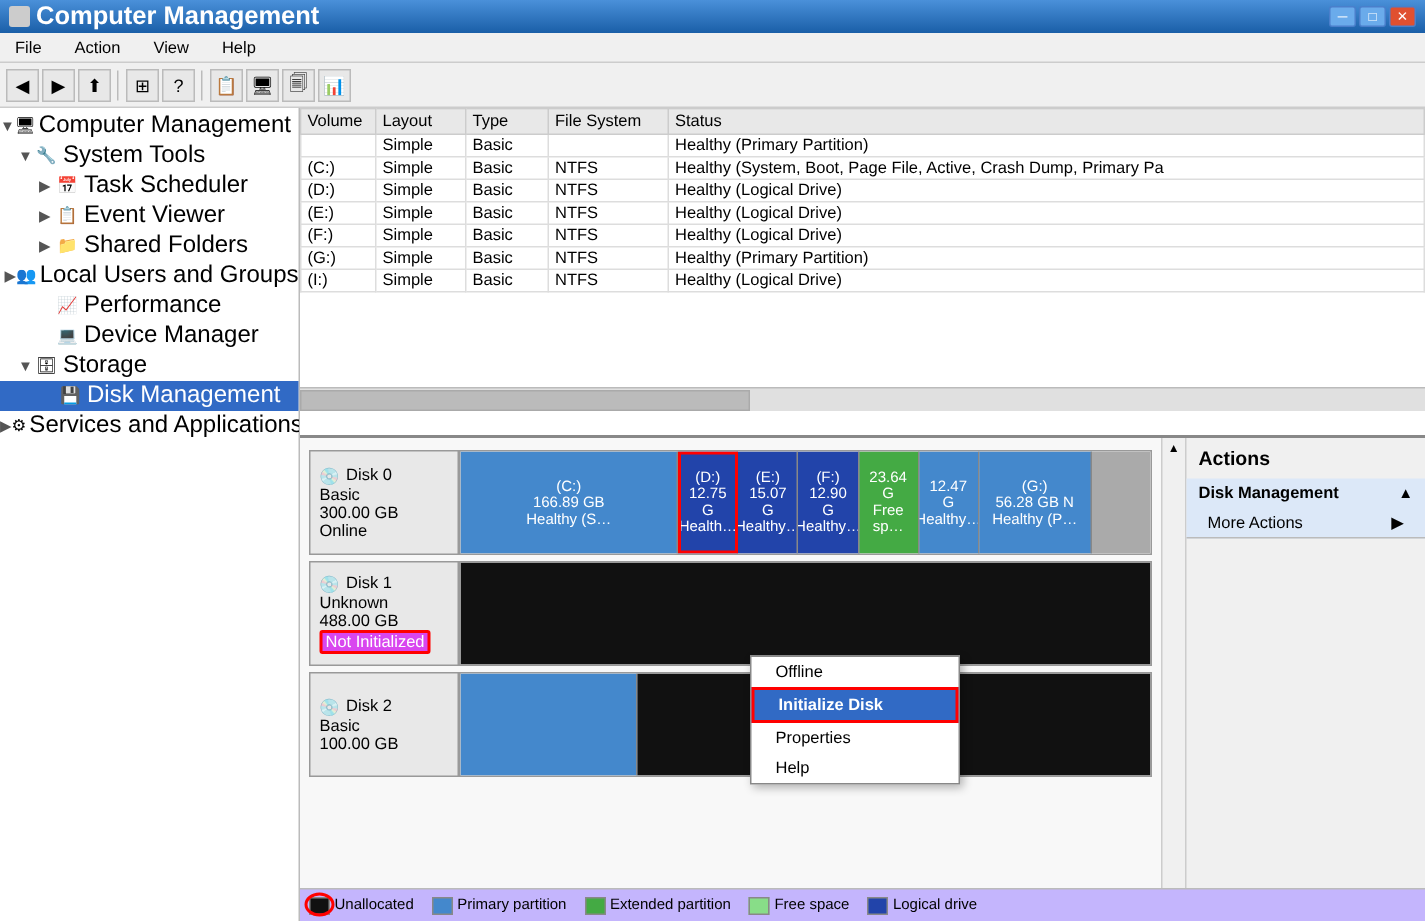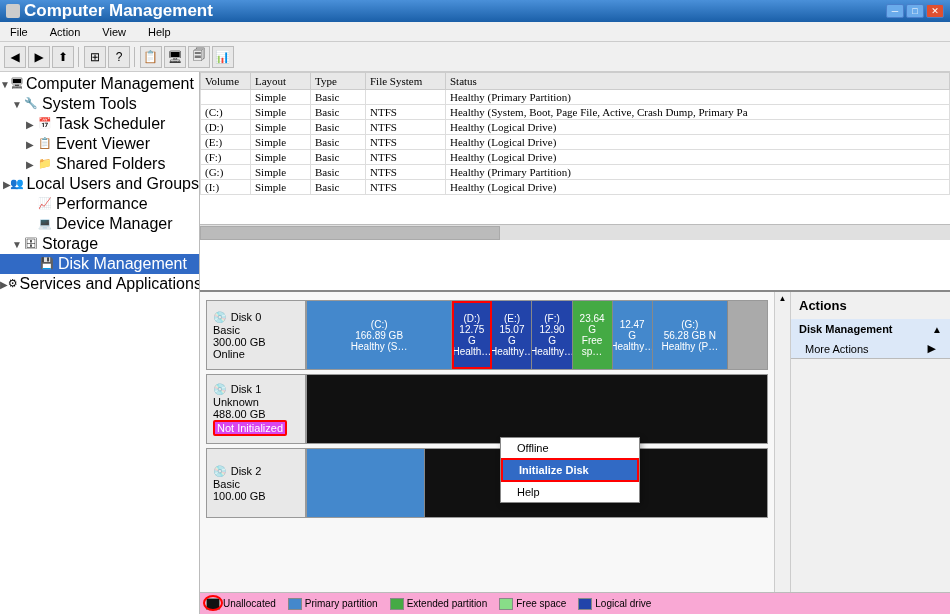--- a/index.html
+++ b/index.html
@@ -34,21 +34,21 @@
     .tree-indent { display: inline-block; }
     .tree-arrow { display: inline-block; width: 12px; font-size: 10px; color: #555; }
     .tree-icon { width: 16px; height: 14px; display: inline-block; margin-right: 2px; font-size: 11px; }
     .tree-label { font-size: 16px; }
 
     
     .disk-table-area { height: 220px; min-height: 220px; background: white; border-bottom: 2px solid #888; overflow: hidden; }
     .disk-table { width: 100%; border-collapse: collapse; table-layout: fixed; }
     .disk-table th { background: #e8e8e8; border: 1px solid #ccc; text-align: left; padding: 2px 4px; font-size: 11px; font-weight: normal; }
     .disk-table td { border: 1px solid #ddd; padding: 1px 4px; font-size: 11px; white-space: nowrap; overflow: hidden; text-overflow: ellipsis; }
-    .table-scroll { overflow: auto; height: 152px; font-family: Liberation Serif, serif; }
+    .table-scroll { overflow: auto; height: 186px; }
 
     
     .disk-visual-area { flex: 1; background: #f8f8f8; overflow: auto; padding: 4px 0; position: relative; }
 
     
     .disk-row { display: flex; align-items: stretch; margin: 4px 6px; min-height: 70px; }
     .disk-label { width: 100px; min-width: 100px; background: #e8e8e8; border: 1px solid #999; padding: 4px 6px; display: flex; flex-direction: column; justify-content: center; font-size: 11px; }
     .disk-partitions { flex: 1; display: flex; border: 1px solid #999; overflow: hidden; }
     .partition { display: flex; flex-direction: column; align-items: center; justify-content: center; padding: 2px; font-size: 10px; text-align: center; border-right: 1px solid #888; overflow: hidden; cursor: pointer; }
     .partition:last-child { border-right: none; }
@@ -61,21 +61,21 @@
 
     
     .actions-panel { width: 160px; min-width: 160px; background: #f0f0f0; border-left: 1px solid #ccc; padding: 0; }
     .actions-title { font-size: 13px; font-weight: bold; padding: 6px 8px; color: #000; }
     .action-section { background: #dce8f8; border-bottom: 1px solid #bbb; }
     .action-section-header { display: flex; align-items: center; justify-content: space-between; padding: 4px 8px; font-size: 11px; font-weight: bold; cursor: pointer; }
     .action-section-header .arrow { font-size: 10px; }
     .action-item { padding: 3px 14px; font-size: 11px; cursor: pointer; display: flex; align-items: center; gap: 4px; justify-content: center; }
 
     
-    .bottom-legend { height: 22px; background: #f9a8d4; border-top: 1px solid #bbb; display: flex; align-items: center; padding: 0 6px; gap: 12px; font-size: 10px; }
+    .bottom-legend { height: 22px; background: #c4b5fd; border-top: 1px solid #bbb; display: flex; align-items: center; padding: 0 6px; gap: 12px; font-size: 10px; }
     .legend-item { display: flex; align-items: center; gap: 3px; }
     .legend-color { width: 14px; height: 12px; border: 1px solid #888; }
     .legend-unalloc { background: #111; }
     .legend-primary { background: #4488cc; }
     .legend-extended { background: #44aa44; }
     .legend-free { background: #88dd88; }
     .legend-logical { background: #2244aa; }
 
     
     .h-scroll { height: 16px; background: #e0e0e0; border-top: 1px solid #bbb; position: relative; overflow: hidden; }
@@ -361,20 +361,21 @@
           </div>
           <div class="disk-partitions">
             <div class="partition blue" style="flex:1;"></div>
             <div class="partition black" style="flex:3;"></div>
           </div>
         </div>
 
         <div class="context-menu" style="left: 300px; top: 145px;">
           <div class="context-menu-item">Offline</div>
           <div class="context-menu-item highlighted">Initialize Disk</div>
+          <div class="context-menu-item">Properties</div>
           <div class="context-menu-item">Help</div>
         </div>
 
       </div>
 
       <div style="width:16px; background:#f0f0f0; border-left:1px solid #ccc; display:flex; flex-direction:column; align-items:center; justify-content:flex-start;">
         <div style="font-size:8px; margin-top:2px;">▲</div>
       </div>
 
       <div class="actions-panel">

